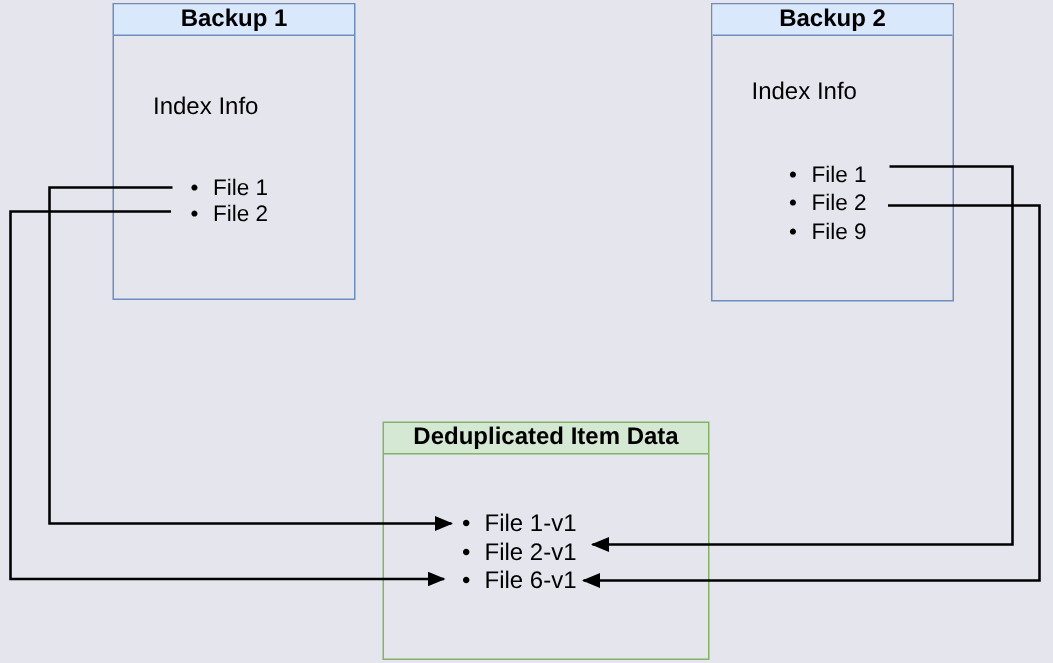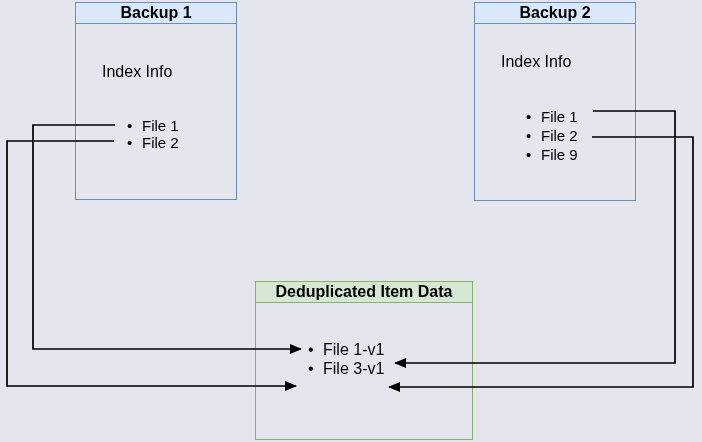--- a/index.html
+++ b/index.html
@@ -105,21 +105,22 @@
       <li>File 1</li>
       <li>File 2</li>
       <li>File 9</li>
     </ul>
   </div>
 
   <div class="node green" id="dedup">
     <div class="node-title">Deduplicated Item Data</div>
     <ul class="filelist" id="dedup-list">
       <li>File 1-v1</li>
-      <li>File 3-v1</li>
+      <li>File 2-v1</li>
+      <li>File 6-v1</li>
     </ul>
   </div>
 
   <svg class="connectors" viewBox="0 0 702 442" xmlns="http://www.w3.org/2000/svg">
     <defs>
       <marker id="arrowhead" viewBox="0 0 12 10" refX="11" refY="5" markerWidth="12" markerHeight="10" orient="auto" markerUnits="userSpaceOnUse">
         <path d="M0,0 L12,5 L0,10 Z" fill="#000"></path>
       </marker>
     </defs>
     <path class="wire" marker-end="url(#arrowhead)" d="M 115 125 H 33 V 349 H 301"></path>

